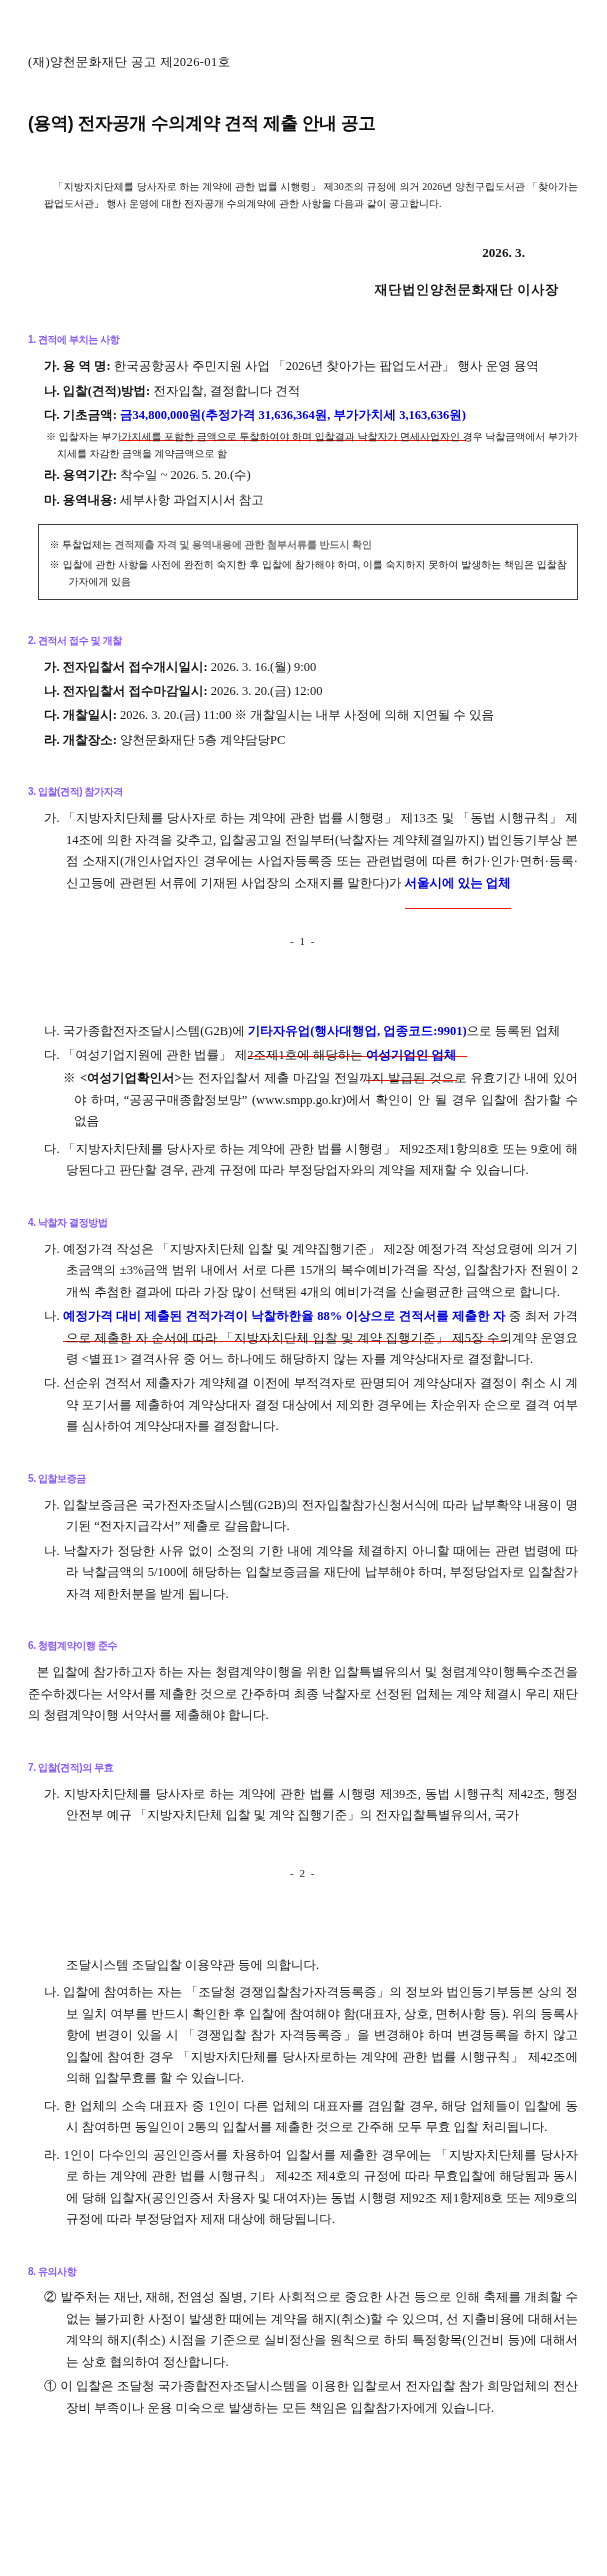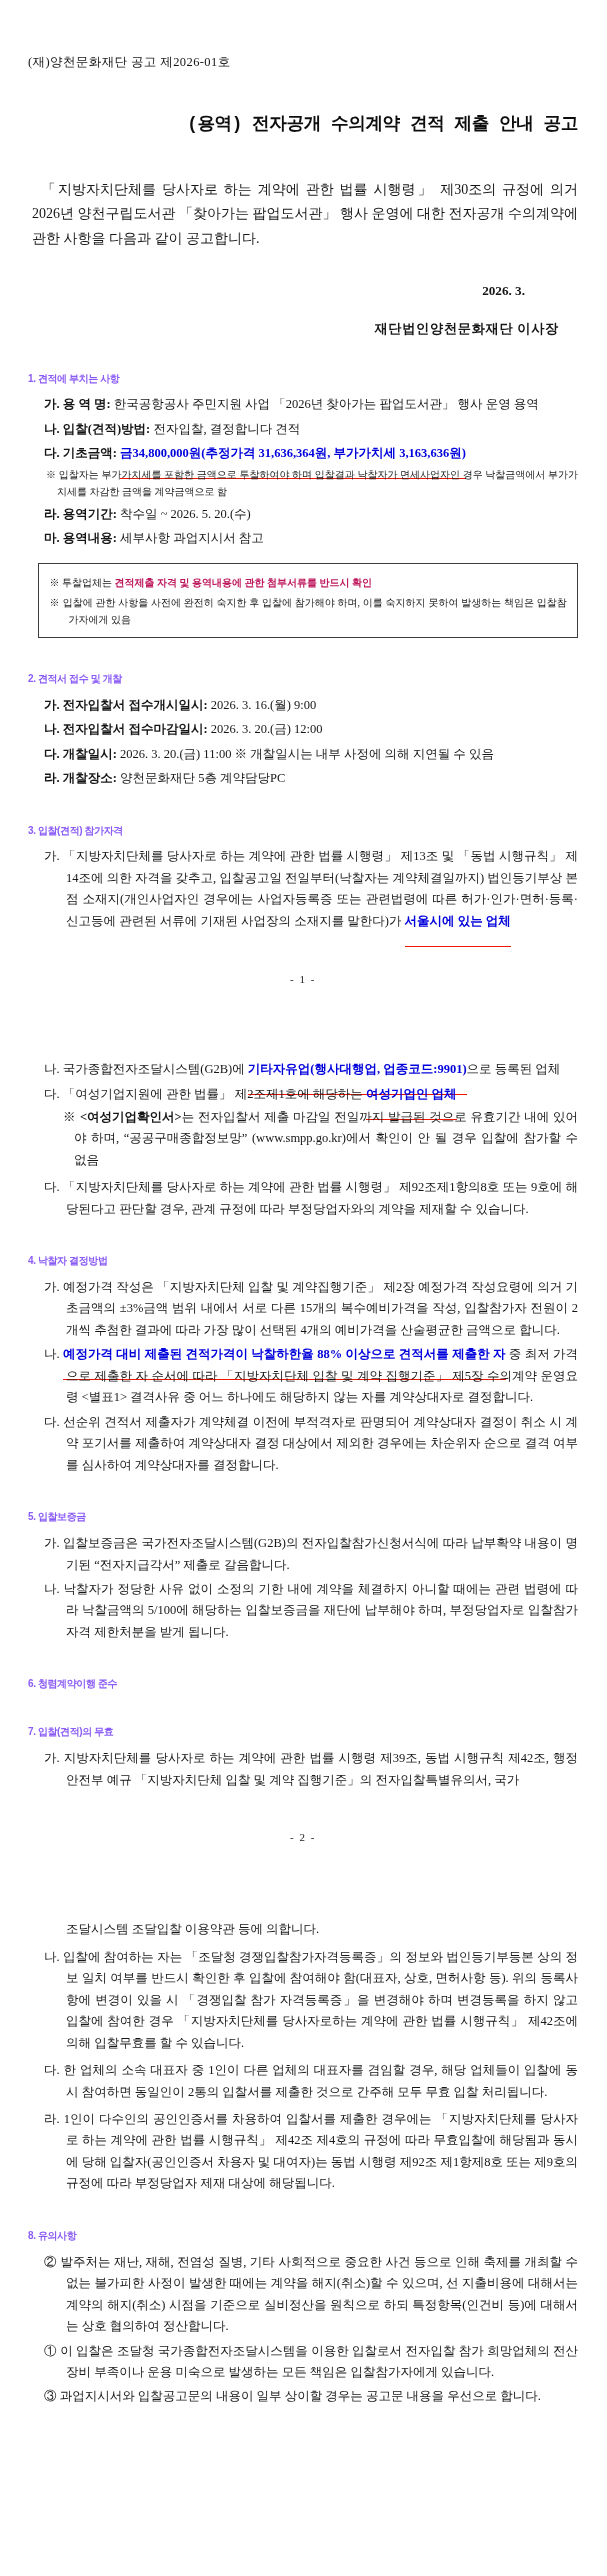--- a/index.html
+++ b/index.html
@@ -11,26 +11,26 @@
   }
   .page{
     box-sizing:border-box;
     width:607px;
     min-height:2576px;
     padding:54px 29px 22px 28px;
     background:#fff;
   }
   .notice-no{font-size:12.5px;letter-spacing:0.4px;}
   .title{
-    font-family:Liberation Mono, monospace;
-    font-size:17.6px;font-weight:bold;text-align:right;
+    font-family:Liberation Sans, sans-serif;
+    font-size:17.6px;font-weight:bold;text-align:left;
     margin:40px 0 0 0;letter-spacing:-0.4px;color:#0d0d0d;
   }
   .intro{
-    margin:43px 0 0 4px;font-size:14px;line-height:1.74;
+    margin:43px 0 0 16px;font-size:10px;line-height:1.74;
     text-align:justify;text-indent:9.6px;
   }
   .date-line{margin-top:32px;text-align:right;padding-right:53px;font-weight:bold;font-size:13.2px;}
   .signer-line{margin-top:20.6px;text-align:right;padding-right:19px;font-size:13.2px;font-weight:bold;letter-spacing:0.7px;}
   h2.sec-h{
     font-family:"Liberation Sans","DejaVu Sans",sans-serif;
     font-size:10px;font-weight:bold;color:#8b5cf6;
     margin:34px 0 8.8px 0;letter-spacing:-0.4px;
   }
   p{margin:0;}
@@ -45,21 +45,21 @@
     padding-left:29px;text-indent:-11px;margin-top:1.5px;
   }
   .note2{
     font-size:12.5px;line-height:1.72;text-align:justify;
     padding-left:46px;text-indent:-11px;margin-top:1.5px;
   }
   .body-par{font-size:12.5px;line-height:1.74;text-align:justify;text-indent:8.8px;margin-top:2.9px;}
   .b{font-weight:bold;}
   .blue{color:#0000dd;font-weight:bold;}
   .rub{border-bottom:1.5px solid #ee1802;padding-bottom:18px;}
-  .red{color:#be185d;font-weight:bold;}
+  .red{color:#737373;font-weight:bold;}
   .warn-box{
     border:1.5px solid #3c3c3c;
     margin:13.2px 0 0 10.3px;
     padding:7.4px 10.3px 8.8px 10.3px;
   }
   .warn-box .note1{padding-left:19px;text-indent:-19px;margin-top:2.9px;}
   .pagenum{
     text-align:center;font-size:11px;letter-spacing:1.5px;color:#222;
     text-indent:0;
   }
@@ -159,30 +159,30 @@
     <span class="blue rub">예정가격 대비 제출된 견적가격이 낙찰하한율 88% 이상으로 견적서를 제출한 자</span>
     <span>중 최저 가격으로 제출한 자 순서에 따라 「지방자치단체 입찰 및 계약 집행기준」 제5장 수의계약 운영요령 &lt;별표1&gt; 결격사유 중 어느 하나에도 해당하지 않는 자를 계약상대자로 결정합니다.</span>
   </p>
   <p class="item">다. 선순위 견적서 제출자가 계약체결 이전에 부적격자로 판명되어 계약상대자 결정이 취소 시 계약 포기서를 제출하여 계약상대자 결정 대상에서 제외한 경우에는 차순위자 순으로 결격 여부를 심사하여 계약상대자를 결정합니다.</p>
 
   <h2 class="sec-h">5. 입찰보증금</h2>
   <p class="item">가. 입찰보증금은 국가전자조달시스템(G2B)의 전자입찰참가신청서식에 따라 납부확약 내용이 명기된 “전자지급각서” 제출로 갈음합니다.</p>
   <p class="item">나. 낙찰자가 정당한 사유 없이 소정의 기한 내에 계약을 체결하지 아니할 때에는 관련 법령에 따라 낙찰금액의 5/100에 해당하는 입찰보증금을 재단에 납부해야 하며, 부정당업자로 입찰참가자격 제한처분을 받게 됩니다.</p>
 
   <h2 class="sec-h">6. 청렴계약이행 준수</h2>
+  <p class="body-par">본 입찰에 참가하고자 하는 자는 청렴계약이행을 위한 입찰특별유의서 및 청렴계약이행특수조건을 준수하겠다는 서약서를 제출한 것으로 간주하며 최종 낙찰자로 선정된 업체는 계약 체결시 우리 재단의 청렴계약이행 서약서를 제출해야 합니다.</p>
 
   <h2 class="sec-h">7. 입찰(견적)의 무효</h2>
   <p class="item">가. 지방자치단체를 당사자로 하는 계약에 관한 법률 시행령 제39조, 동법 시행규칙 제42조, 행정안전부 예규 「지방자치단체 입찰 및 계약 집행기준」의 전자입찰특별유의서, 국가</p>
 
   <p class="pagenum pn2">- 2 -</p>
 
   <p class="item cont">조달시스템 조달입찰 이용약관 등에 의합니다.</p>
   <p class="item item-wide">나. 입찰에 참여하는 자는 「조달청 경쟁입찰참가자격등록증」의 정보와 법인등기부등본 상의 정보 일치 여부를 반드시 확인한 후 입찰에 참여해야 함(대표자, 상호, 면허사항 등). 위의 등록사항에 변경이 있을 시 「경쟁입찰 참가 자격등록증」을 변경해야 하며 변경등록을 하지 않고 입찰에 참여한 경우 「지방자치단체를 당사자로하는 계약에 관한 법률 시행규칙」 제42조에 의해 입찰무효를 할 수 있습니다.</p>
   <p class="item item-wide">다. 한 업체의 소속 대표자 중 1인이 다른 업체의 대표자를 겸임할 경우, 해당 업체들이 입찰에 동시 참여하면 동일인이 2통의 입찰서를 제출한 것으로 간주해 모두 무효 입찰 처리됩니다.</p>
   <p class="item item-wide">라. 1인이 다수인의 공인인증서를 차용하여 입찰서를 제출한 경우에는 「지방자치단체를 당사자로 하는 계약에 관한 법률 시행규칙」 제42조 제4호의 규정에 따라 무효입찰에 해당됨과 동시에 당해 입찰자(공인인증서 차용자 및 대여자)는 동법 시행령 제92조 제1항제8호 또는 제9호의 규정에 따라 부정당업자 제재 대상에 해당됩니다.</p>
 
   <h2 class="sec-h">8. 유의사항</h2>
   <p class="item">② 발주처는 재난, 재해, 전염성 질병, 기타 사회적으로 중요한 사건 등으로 인해 축제를 개최할 수 없는 불가피한 사정이 발생한 때에는 계약을 해지(취소)할 수 있으며, 선 지출비용에 대해서는 계약의 해지(취소) 시점을 기준으로 실비정산을 원칙으로 하되 특정항목(인건비 등)에 대해서는 상호 협의하여 정산합니다.</p>
   <p class="item">① 이 입찰은 조달청 국가종합전자조달시스템을 이용한 입찰로서 전자입찰 참가 희망업체의 전산장비 부족이나 운용 미숙으로 발생하는 모든 책임은 입찰참가자에게 있습니다.</p>
-  <p class="item">③ 과업지시서와 입찰공고문의 내용이 일부 상이할 경우는 공고문 내용을 우선으로 합니다.</p>
 
 </div>
 
 
 </body></html>

